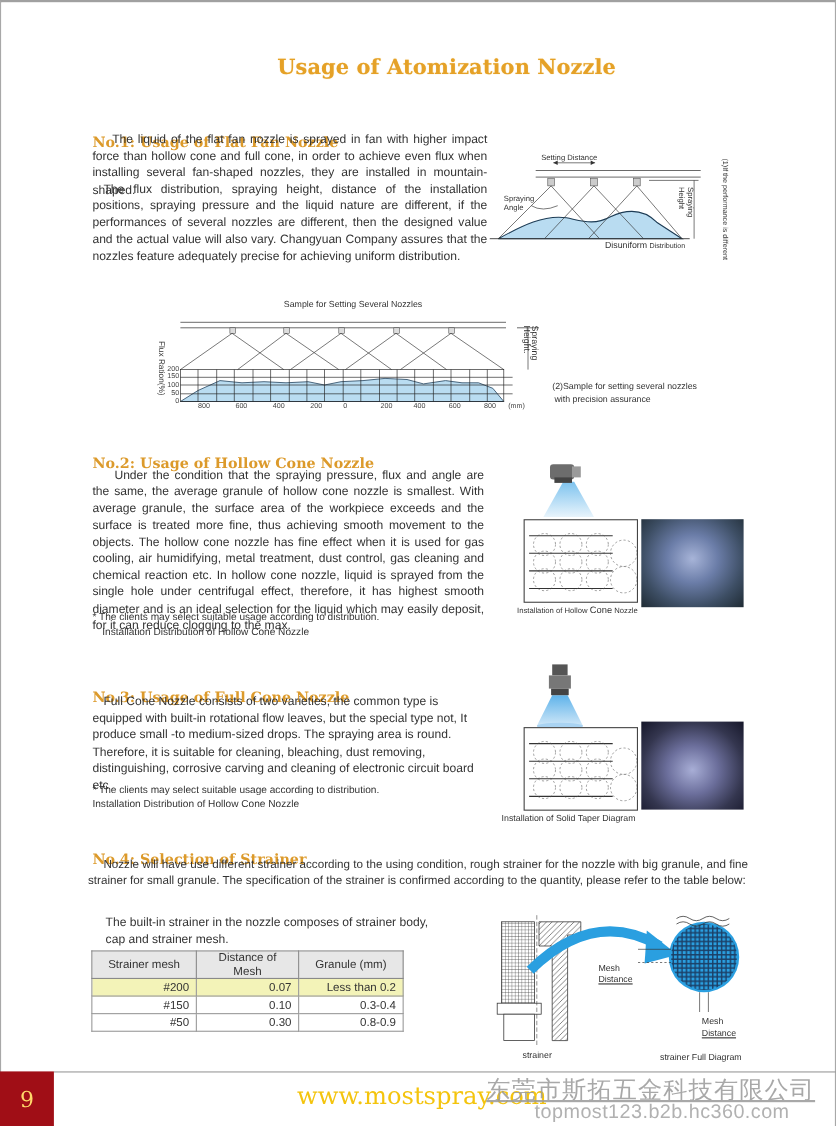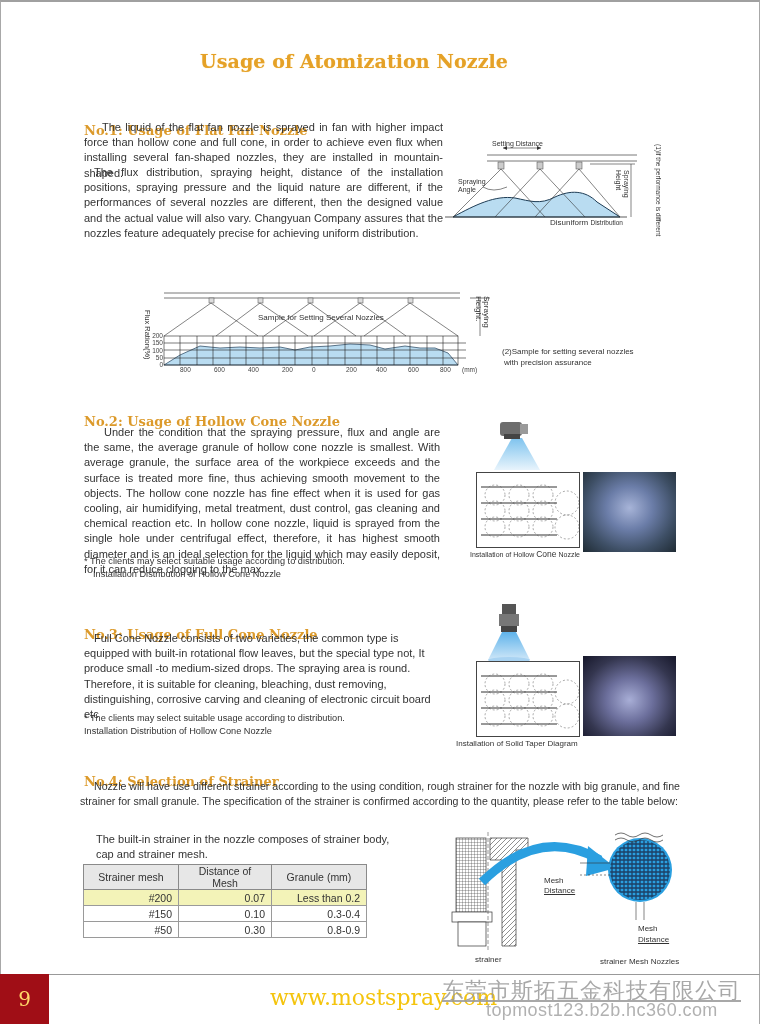--- a/index.html
+++ b/index.html
@@ -1,20 +1,20 @@
 <!DOCTYPE html>
 <html><head>
 <meta charset="utf-8">
 <style>
   html, body { margin:0; padding:0; }
   body { width:760px; height:1024px; position:relative; background:#fff; overflow:hidden;
          font-family:"Liberation Sans", sans-serif; color:#2a2a2a; }
   .frame { position:absolute; left:0; top:0; width:758px; height:1022px; border:1px solid #a8a8a8; border-top:2px solid #a0a0a0; }
   .abs { position:absolute; }
-  .title { left:200px; top:50px; width:360px; text-align:left; font-family:"DejaVu Serif", serif; font-weight:bold;
+  .title { left:200px; top:50px; width:360px; text-align:right; font-family:"DejaVu Serif", serif; font-weight:bold;
            font-size:19px; color:#e5a127; letter-spacing:0.1px; text-shadow:0 0 1px #f5d48a; }
   .h2 { font-family:"DejaVu Serif", serif; font-weight:bold; font-size:13px; color:#dc9a2b;margin-top:20px; }
   .para { font-size:11px; line-height:15.2px; text-align:justify; color:#333; }
   .note { font-size:9.2px; line-height:13px; color:#333; }
   .lbl { font-size:7px; color:#333; }
   .cap { font-size:8px; color:#333; }
   table.strainer { border-collapse:collapse; font-size:10.5px; color:#333; }
   table.strainer th { background:#e7e7e7; font-weight:normal; height:24px; border:1px solid #8a8a8a; padding:0 6px; }
   table.strainer td { text-align:right; height:15px; border:1px solid #9a9a9a; padding:0 6px; }
   table.strainer tr.hl td { background:#f3f3b8; }
@@ -66,21 +66,21 @@
 </div>
 <div class="abs lbl" style="left:492px;top:140px;">Setting Distance</div>
 <div class="abs lbl" style="left:458px;top:178px;width:34px;line-height:8px;">Spraying Angle</div>
 <div class="abs lbl" style="left:610px;top:170px;width:30px;line-height:8px;transform:rotate(90deg);transform-origin:left top;left:630px;">Spraying Height</div>
 <div class="abs" style="left:550px;top:218px;font-size:8px;color:#333;">
   <span>Disuniform</span>
   <span style="font-size:6.5px;">Distribution</span>
 </div>
 <div class="abs lbl" style="left:662px;top:144px;white-space:nowrap;transform:rotate(90deg);transform-origin:left top;font-size:6.5px;">(1)If the performance is different</div>
 
-<div class="abs lbl" style="left:258px;top:272px;font-size:8px;margin-top:41px;">Sample for Setting Several Nozzles</div>
+<div class="abs lbl" style="left:258px;top:272px;font-size:8px;">Sample for Setting Several Nozzles</div>
 <div class="abs" style="left:160px;top:285px;width:340px;height:88px;">
   <svg width="340" height="88" viewBox="0 0 340 88">
     <line x1="4" y1="8" x2="300" y2="8" stroke="#555" stroke-width="0.8"></line>
     <line x1="4" y1="13" x2="300" y2="13" stroke="#555" stroke-width="0.8"></line>
     <line x1="310" y1="13" x2="330" y2="13" stroke="#555" stroke-width="0.8"></line>
     <line x1="320" y1="13" x2="320" y2="51" stroke="#333" stroke-width="0.6"></line>
     <g fill="#ddd" stroke="#444" stroke-width="0.5">
       <rect x="49" y="13" width="5" height="5"></rect>
         <rect x="98" y="13" width="5" height="5"></rect>
         <rect x="148" y="13" width="5" height="5"></rect>
@@ -310,19 +310,19 @@
 </div>
 <div class="abs" style="left:544px;top:876px;font-size:8px;line-height:10px;color:#333;">
   <div>Mesh</div>
   <div style="text-decoration:underline">Distance</div>
 </div>
 <div class="abs" style="left:638px;top:923px;font-size:8px;line-height:11px;color:#333;">
   <div>Mesh</div>
   <div style="text-decoration:underline">Distance</div>
 </div>
 <div class="abs cap" style="left:475px;top:955px;">strainer</div>
-<div class="abs cap" style="left:600px;top:957px;">strainer Mesh Nozzles</div>
+<div class="abs cap" style="left:600px;top:957px;">strainer Full Diagram</div>
 
 <div class="abs footer-line"></div>
 <div class="abs footer-num">9</div>
 <div class="abs url">www.mostspray.com</div>
 <div class="abs wm1">东莞市斯拓五金科技有限公司</div>
 <div class="abs wm2">topmost123.b2b.hc360.com</div>
 
 </body></html>

